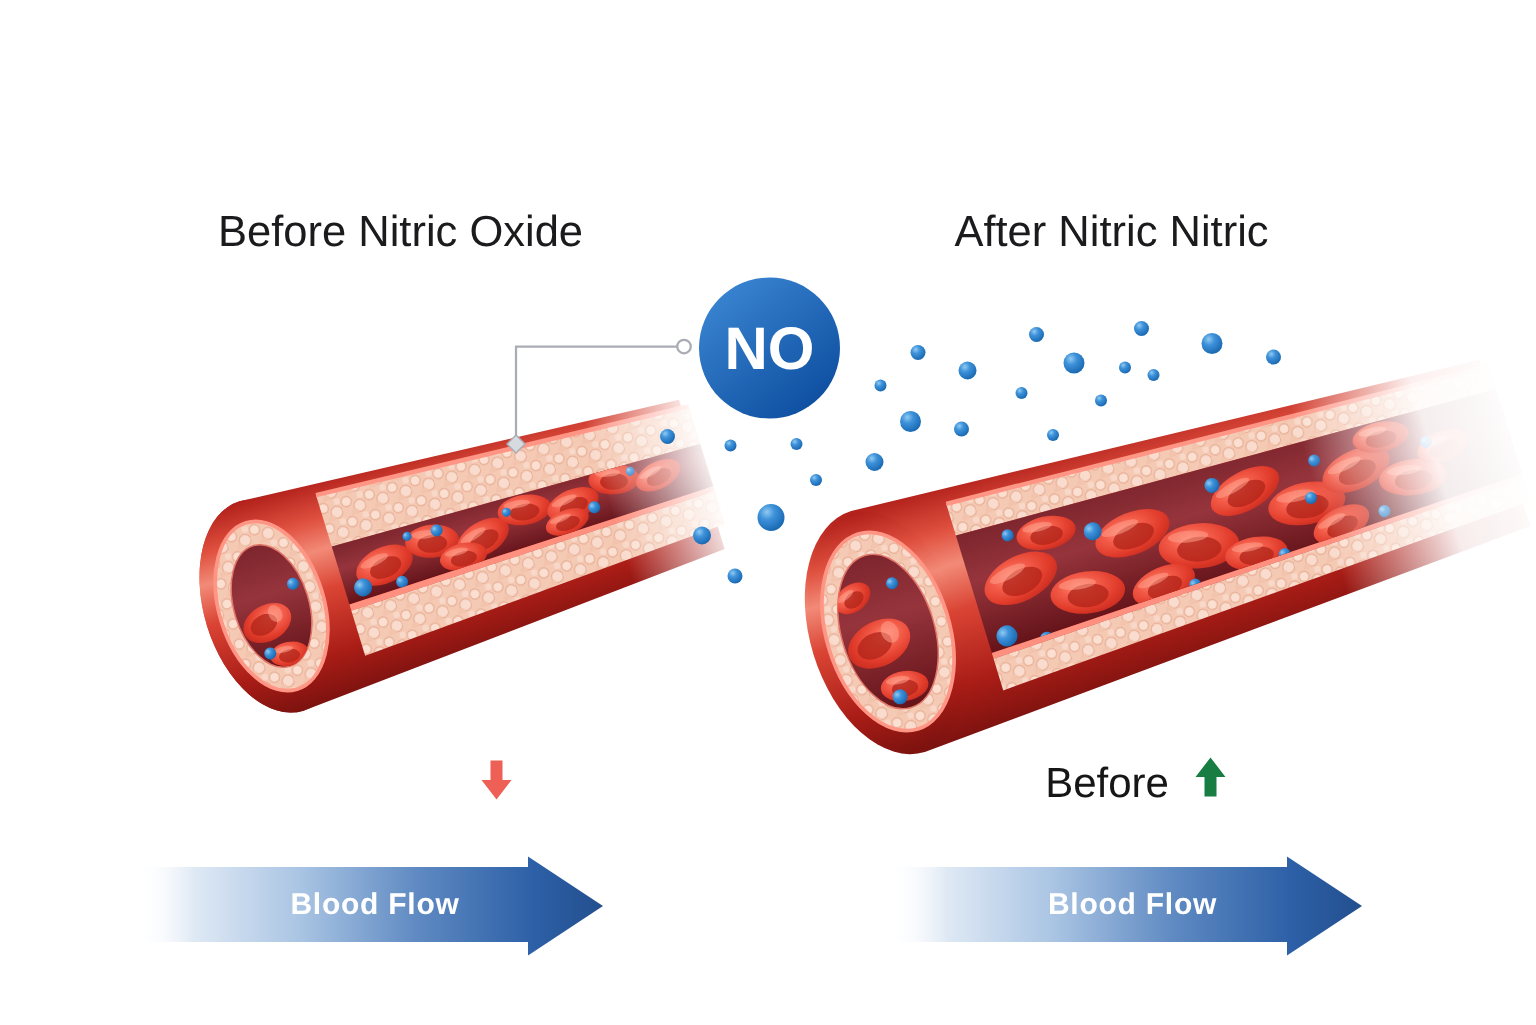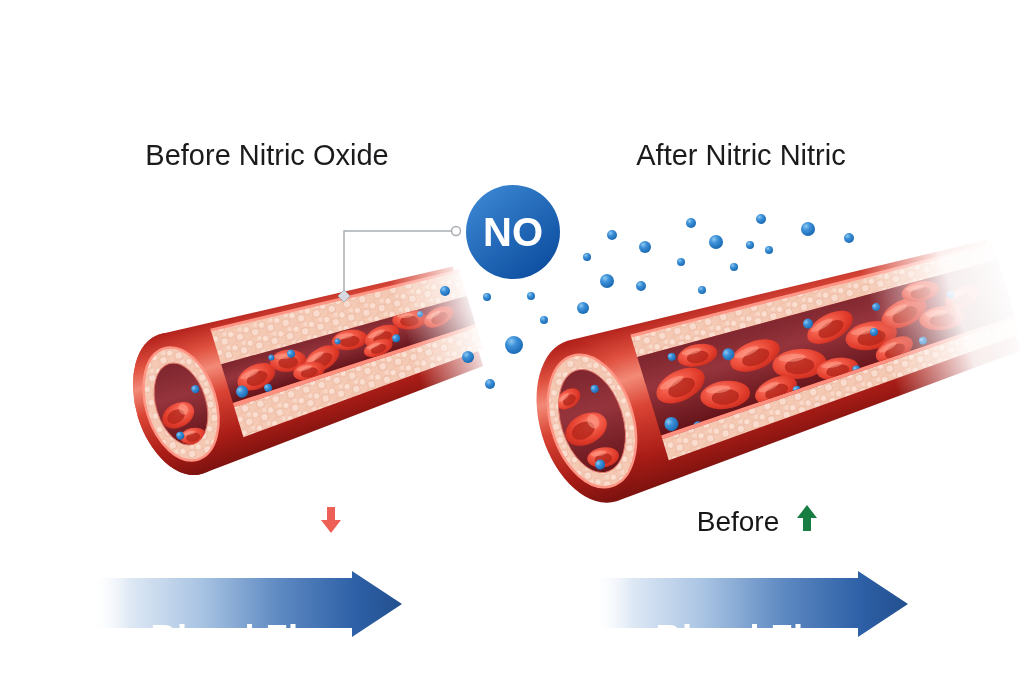--- a/index.html
+++ b/index.html
@@ -12,22 +12,22 @@
            color:#1b1b1d;white-space:nowrap;}
   #before-heading{left:267px;top:139px;}
   #after-heading{left:741px;top:139px;}
   .state-label{position:absolute;transform:translateX(-50%);font-size:28px;font-weight:500;
                color:#161616;white-space:nowrap;}
   #constricted-label{left:235px;top:506px;}
   #dilated-label{left:738px;top:506px;}
   .state-arrow{position:absolute;width:24px;height:30px;}
   #constricted-arrow{left:319px;top:505px;}
   #dilated-arrow{left:795px;top:503px;}
-  .flow-label{position:absolute;transform:translate(-50%,-50%);font-size:36px;font-weight:bold;
-              white-space:nowrap;letter-spacing:.5px;margin-top:35px;}
+  .flow-label{position:absolute;transform:translate(-50%,-50%);font-size:20px;font-weight:bold;
+              white-space:nowrap;letter-spacing:.5px;}
   #flow-label-before{left:250px;top:604px;}
   #flow-label-after{left:755px;top:604px;}
 </style>
 </head>
 <body>
 
 <div class="page">
 
   <svg id="art" width="1024" height="683" viewBox="0 0 1024 683">
     <defs>

